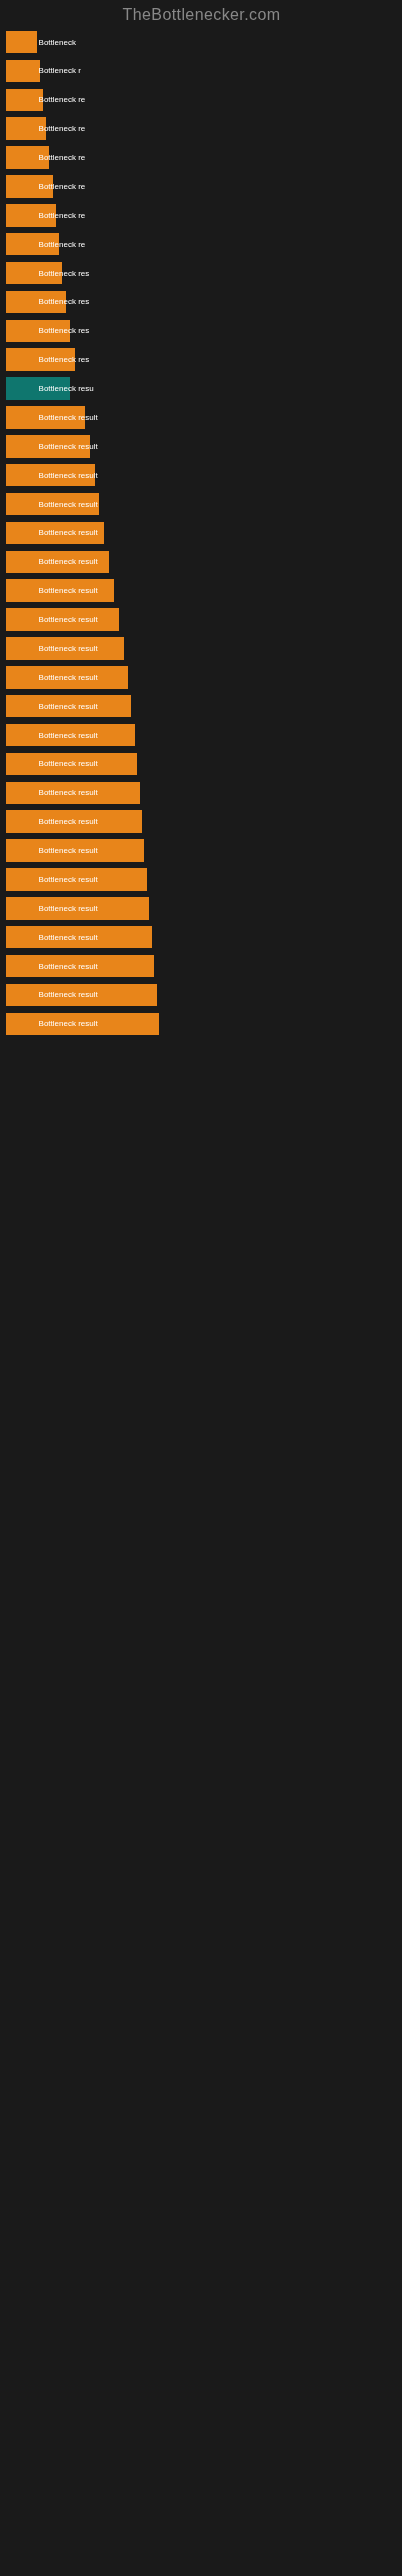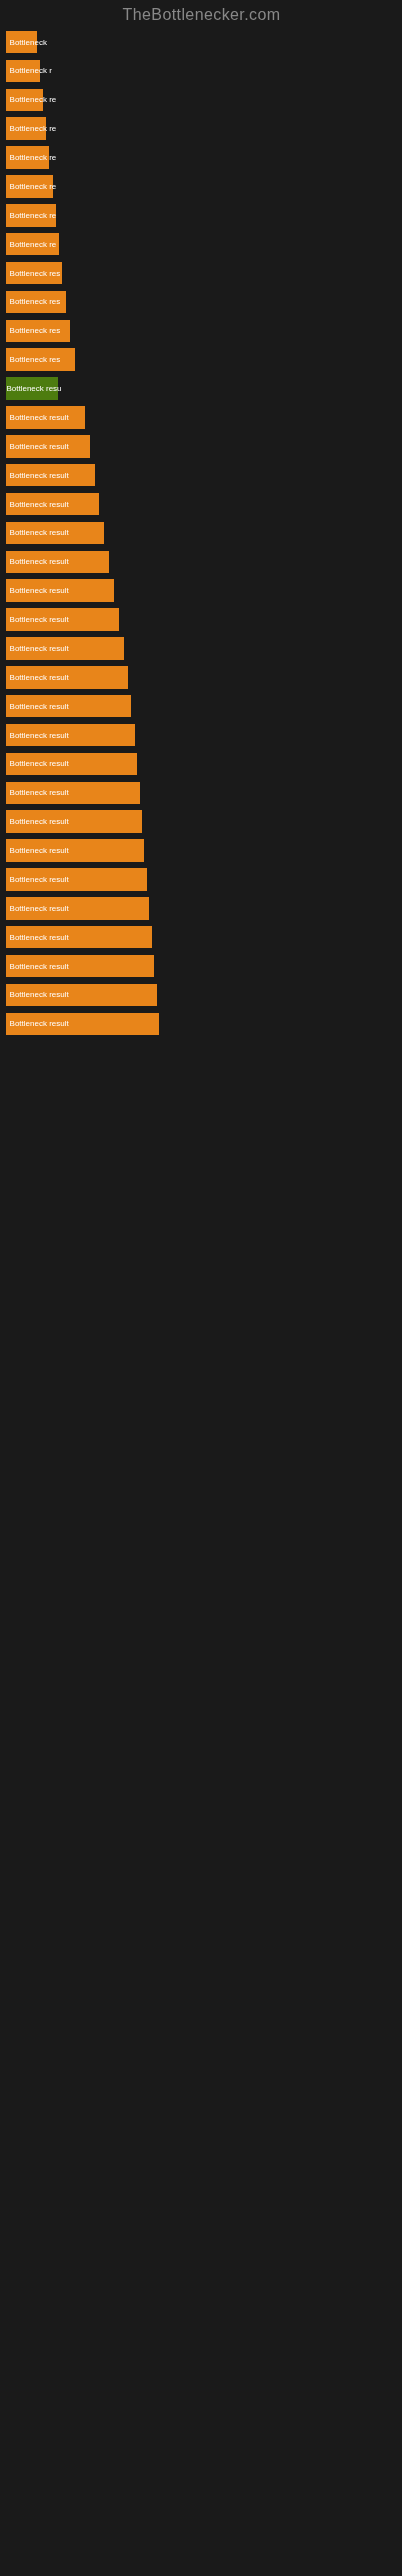--- a/index.html
+++ b/index.html
@@ -17,20 +17,21 @@
       font-size: 16px;
       padding: 6.4px 0 3.2px 0;
       letter-spacing: 0.4px;
     }
     .bar-label {
       color: #fff;
       font-size: 8px;
       white-space: nowrap;
       z-index: 2;
       position: relative;
+      margin-left: 29px;
     }
     .bar-fill {
       height: 22.5px;
       background-color: #e8851a;
       display: flex;
       align-items: center;
       padding-left: 3.2px;
     }
     .row-wrapper {
       padding: 3.2px 6.4px;
@@ -128,21 +129,21 @@
     </div>
     <div class="row-wrapper">
       <div class="bar-outer">
         <div class="bar-fill" style="width: 69px; background-color: rgb(232, 133, 26);">
           <span class="bar-label">Bottleneck res</span>
         </div>
       </div>
     </div>
     <div class="row-wrapper">
       <div class="bar-outer">
-        <div class="bar-fill" style="width: 52px; background-color: #4d7c0f; justify-content: center;">
+        <div class="bar-fill" style="width: 64px; background-color: #0f766e;">
           <span class="bar-label">Bottleneck resu</span>
         </div>
       </div>
     </div>
     <div class="row-wrapper">
       <div class="bar-outer">
         <div class="bar-fill" style="width: 79px; background-color: rgb(232, 133, 26);">
           <span class="bar-label">Bottleneck result</span>
         </div>
       </div>

